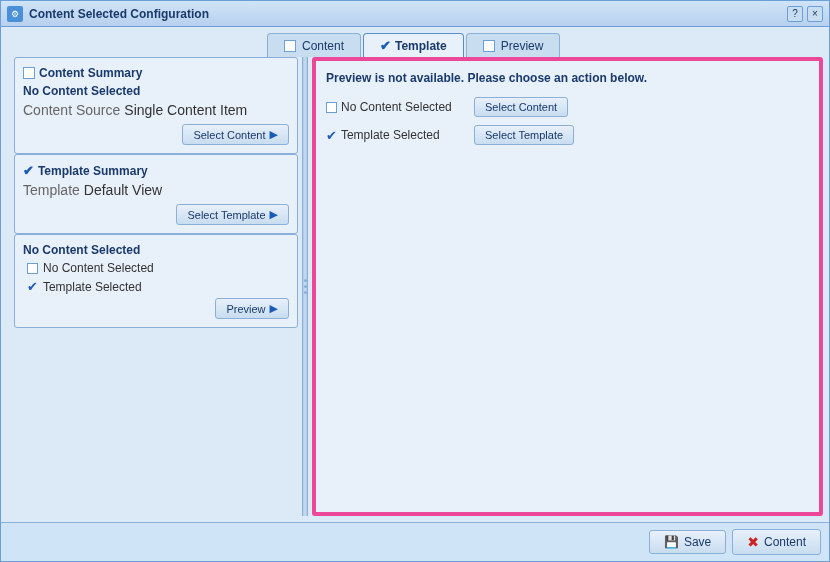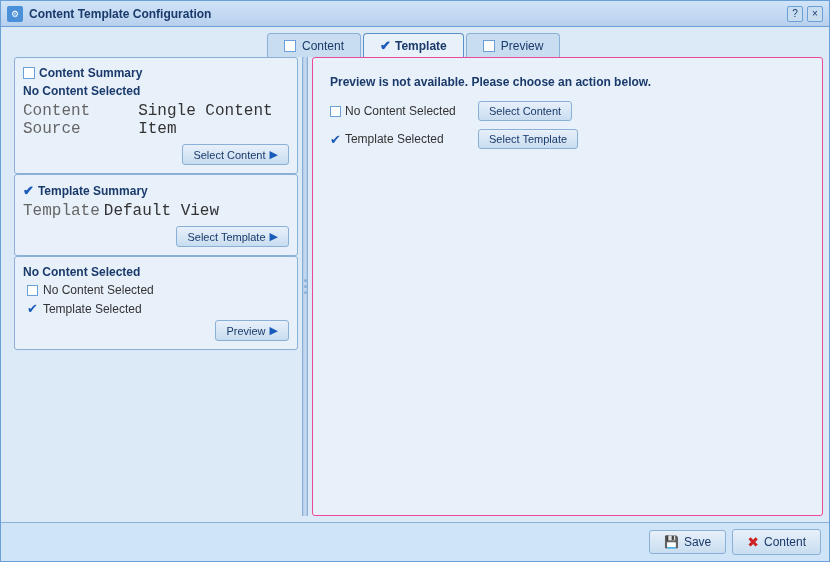--- a/index.html
+++ b/index.html
@@ -160,23 +160,22 @@
       font-weight: bold;
       color: #1a3a6b;
       font-size: 12px;
       margin-bottom: 4px;
     }
 
     .card-row {
       display: flex;
       gap: 4px;
       margin-bottom: 6px;
-      font-size: 16px;
+      font-size: 14px;
       color: #555;
-      font-family: Liberation Mono, monospace;
     }
 
     .card-row-label {
       color: #666;
     }
 
     .card-row-value {
       color: #333;
     }
 
@@ -204,23 +203,23 @@
     }
 
     .check-blue {
       color: #1a5ab8;
       font-size: 13px;
     }
 
     .right-panel {
       flex: 1;
       background: #e8f0fa;
-      border: 1px solid #ec4899;
+      border: 4px solid #ec4899;
       border-radius: 3px;
-      padding: 17px;
+      padding: 10px;
     }
 
     .preview-message {
       font-weight: bold;
       color: #1a3a6b;
       margin-bottom: 12px;
       font-size: 12px;
     }
 
     .preview-row {
@@ -330,21 +329,21 @@
     }
   </style>
 </head>
 <body>
 
 <div class="window">
 
   <div class="title-bar">
     <div class="title-bar-left">
       <div class="title-icon">⚙</div>
-      <span class="title-text">Content Template Configuration</span>
+      <span class="title-text">Content Selected Configuration</span>
     </div>
     <div class="title-bar-right">
       <div class="title-btn">?</div>
       <div class="title-btn">×</div>
     </div>
   </div>
 
   <div class="main-content">
 
     <div class="tabs-row">

